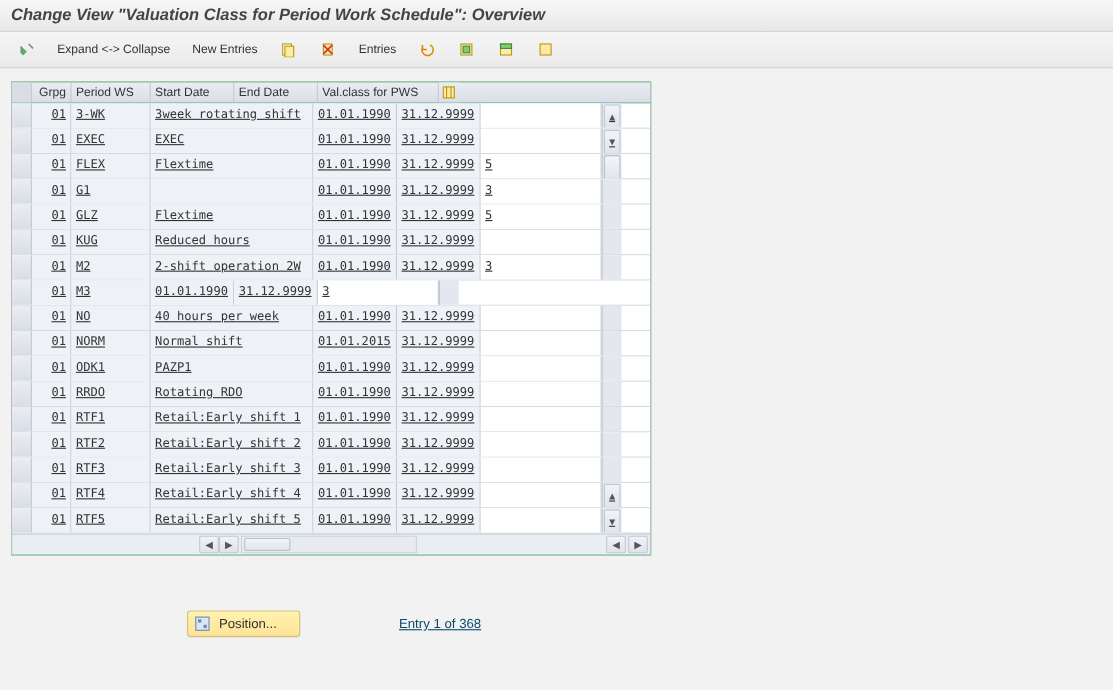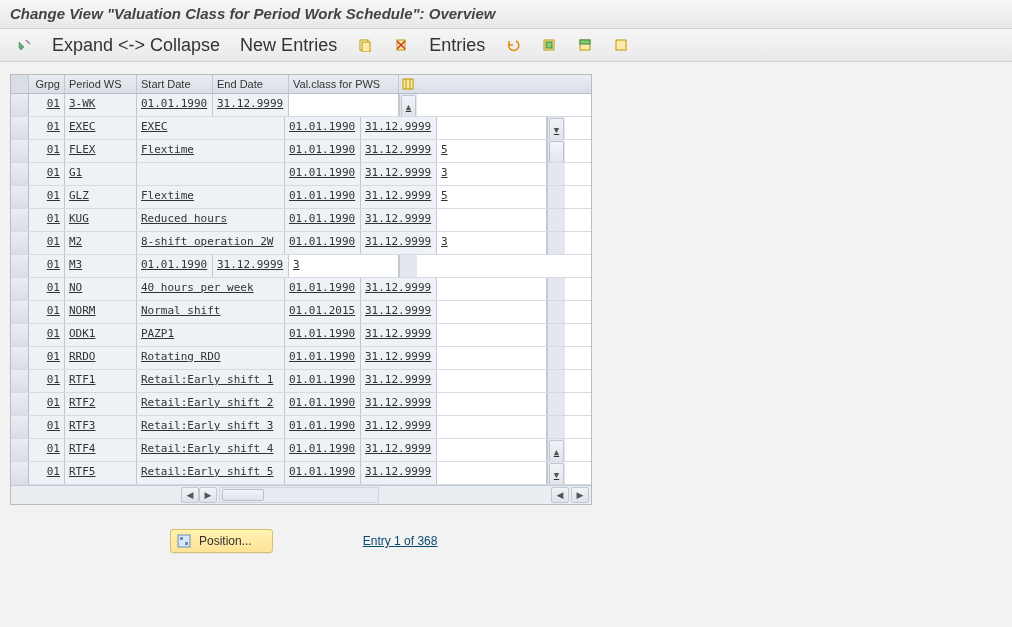--- a/index.html
+++ b/index.html
@@ -44,21 +44,21 @@
     align-items: center;
     justify-content: center;
     height: 22px;
     min-width: 22px;
     padding: 0 4px;
     border: 1px solid transparent;
     border-radius: 3px;
     cursor: default;
   }
   .toolbar .txt {
-    font-size: 18px;
+    font-size: 11px;
     color: #333;
     padding: 0 8px;
     cursor: default;
   }
   .toolbar svg { display:block; }
 
   .content {
     padding: 12px 10px;
   }
   .grid-wrap {
@@ -148,21 +148,21 @@
   .hscroll-right .arrow {
     width: 16px; height: 14px;
     display:flex; align-items:center; justify-content:center;
     background: linear-gradient(#f0f3f7,#dfe3ea);
     border: 1px solid #c2c8d2;
     border-radius:2px;
     font-size: 9px; color:#555;
   }
 
   .footer-area {
-    margin-top: 24px;
+    margin-top: 50px;
     display:flex;
     align-items:center;
     gap: 90px;
     padding-left: 160px;
   }
   .pos-btn {
     display:inline-flex; align-items:center;
     height: 22px;
     background: linear-gradient(#fff2b0, #ffe397);
     border: 1px solid #d6bf6f;
@@ -253,20 +253,21 @@
                   <line x1="8" y1="1" x2="8" y2="11" stroke="#b90"></line>
                 </svg>
             </div>
           </div>
 
           <div class="grid-body" id="grid-body">
               <div class="grid-row">
                 <div class="sel-cell sel-col"></div>
                 <div class="cell col-grpg ro">01</div>
                 <div class="cell col-pws ro">3-WK</div>
+                <div class="cell col-desc ro">3week rotating shift</div>
                 <div class="cell col-start ro">01.01.1990</div>
                 <div class="cell col-end ro">31.12.9999</div>
                 <div class="cell col-val ro-val"></div>
                 <div class="cell col-scroll" style="padding: 0px; background: rgb(228, 232, 238); border-left: 1px solid rgb(194, 200, 210);">
                   <div style="height:100%;display:flex;align-items:center;justify-content:center;background:linear-gradient(#f0f3f7,#dfe3ea);border:1px solid #c2c8d2;margin:1px;border-radius:2px;font-size:9px;color:#555;">▲</div>
                 </div>
               </div>
               <div class="grid-row">
                 <div class="sel-cell sel-col"></div>
                 <div class="cell col-grpg ro">01</div>
@@ -318,21 +319,21 @@
                 <div class="cell col-desc ro">Reduced hours</div>
                 <div class="cell col-start ro">01.01.1990</div>
                 <div class="cell col-end ro">31.12.9999</div>
                 <div class="cell col-val ro-val"></div>
                 <div class="cell col-scroll" style="padding: 0px; background: rgb(228, 232, 238); border-left: 1px solid rgb(194, 200, 210);"></div>
               </div>
               <div class="grid-row">
                 <div class="sel-cell sel-col"></div>
                 <div class="cell col-grpg ro">01</div>
                 <div class="cell col-pws ro">M2</div>
-                <div class="cell col-desc ro">8-shift operation 2W</div>
+                <div class="cell col-desc ro">2-shift operation 2W</div>
                 <div class="cell col-start ro">01.01.1990</div>
                 <div class="cell col-end ro">31.12.9999</div>
                 <div class="cell col-val ro-val">3</div>
                 <div class="cell col-scroll" style="padding: 0px; background: rgb(228, 232, 238); border-left: 1px solid rgb(194, 200, 210);"></div>
               </div>
               <div class="grid-row">
                 <div class="sel-cell sel-col"></div>
                 <div class="cell col-grpg ro">01</div>
                 <div class="cell col-pws ro">M3</div>
                 <div class="cell col-start ro">01.01.1990</div>

